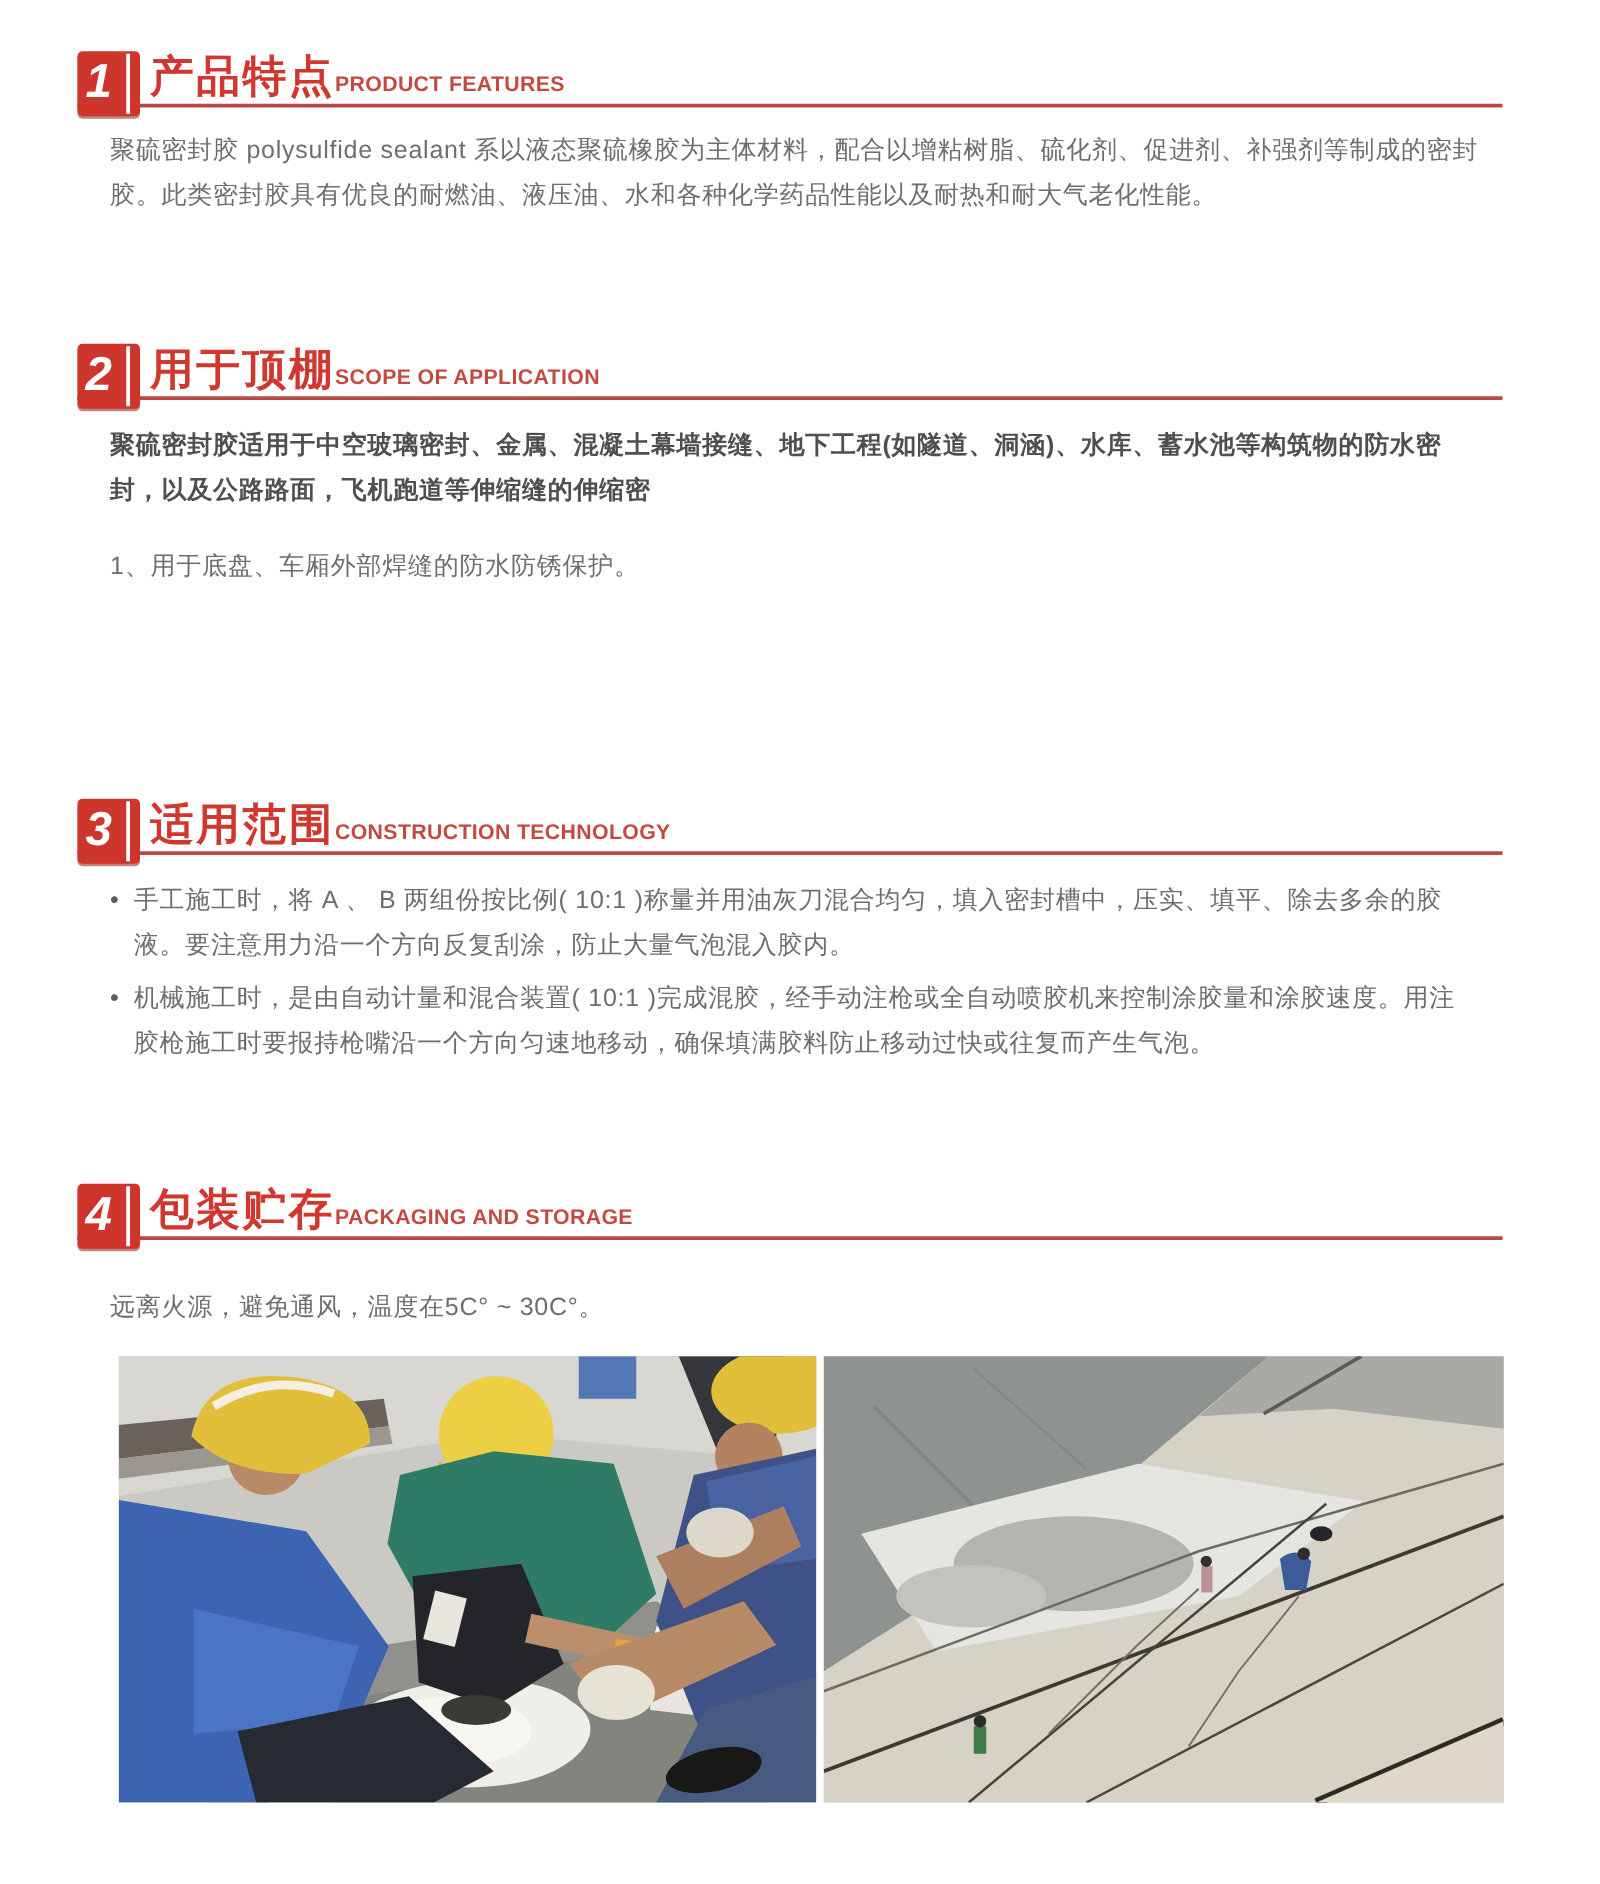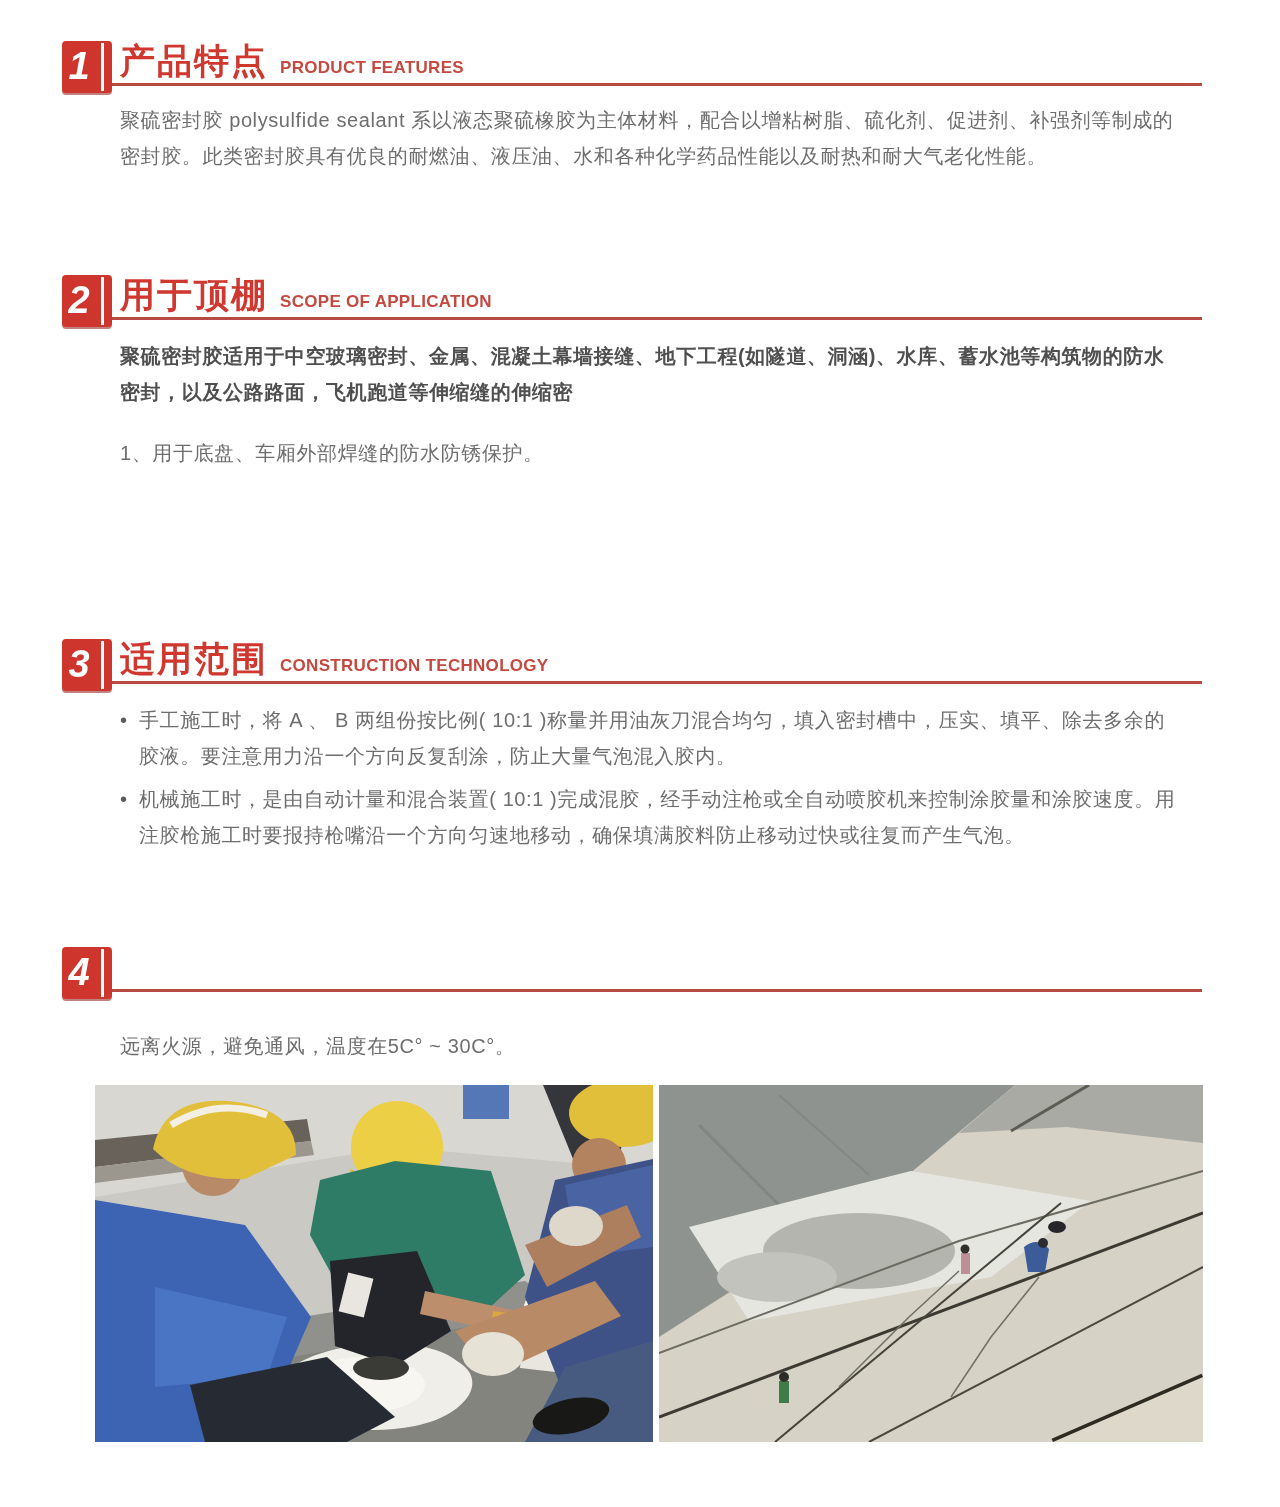--- a/index.html
+++ b/index.html
@@ -21,25 +21,25 @@
   #section-3{top:634px;}
   #section-4{top:942px;}
 
   .section-header{position:relative;height:54px;margin-left:62px;margin-right:78px;}
   .header-rule{position:absolute;left:0;width:1140px;bottom:4px;height:3px;background:var(--rule-red);}
   .badge{position:absolute;left:0;bottom:-3px;width:50px;height:52px;background:var(--accent-red);
          border-radius:4px;z-index:2;box-shadow:0 2px 0 rgba(140,30,24,.55);}
   .badge::after{content:"";position:absolute;top:2px;bottom:2px;right:8px;width:3px;background:#ffffff;}
   .badge-num{position:absolute;left:-4px;right:12px;top:50%;transform:translateY(-52%);
              text-align:center;color:#ffffff;font-size:38px;font-weight:bold;font-style:italic;}
-  .titles{position:absolute;left:58px;bottom:5px;display:flex;align-items:baseline;gap:12px;white-space:nowrap;}
+  .titles{position:absolute;left:58px;bottom:5px;display:flex;align-items:baseline;white-space:nowrap;}
   .title-zh{font-size:35px;font-weight:bold;color:var(--title-red);letter-spacing:2px;}
   .title-en{font-size:17px;font-weight:bold;color:var(--en-red);letter-spacing:.3px;text-align:center;}
 
-  .section-body{padding-left:120px;padding-right:96px;}
+  .section-body{padding-left:88px;padding-right:96px;}
   .para{margin:0;font-size:20px;line-height:1.82;color:var(--text-gray);letter-spacing:.6px;}
   #section-1 .section-body{margin-top:12px;}
   #section-2 .section-body{margin-top:14px;}
   .lead-bold{font-weight:bold;color:var(--lead-gray);margin-bottom:24px;}
   .list-item{margin:6px 0;}
   #section-3 .section-body{margin-top:14px;}
   .bullet-row{display:flex;align-items:flex-start;margin:0 0 6px 0;}
   .bullet-dot{flex:0 0 auto;color:#5a5a5a;font-size:20px;line-height:1.82;margin-right:12px;}
   #section-4 .section-body{margin-top:32px;}
 
@@ -108,20 +108,24 @@
       </div>
     </div>
   </div>
 
   <div class="section" id="section-4">
     <div class="section-header">
       <div class="header-rule"></div>
       <div class="badge">
         <span class="badge-num">4</span>
       </div>
+      <div class="titles">
+        <span class="title-zh">包装贮存</span>
+        <span class="title-en">PACKAGING AND STORAGE</span>
+      </div>
     </div>
     <div class="section-body">
       <p class="para">远离火源，避免通风，温度在5C° ~ 30C°。</p>
     </div>
   </div>
 
   <div class="photos">
 
     <svg class="photo photo-left" viewBox="0 0 558 357" xmlns="http://www.w3.org/2000/svg">
       <rect width="558" height="357" fill="#cbc9c4"></rect>

